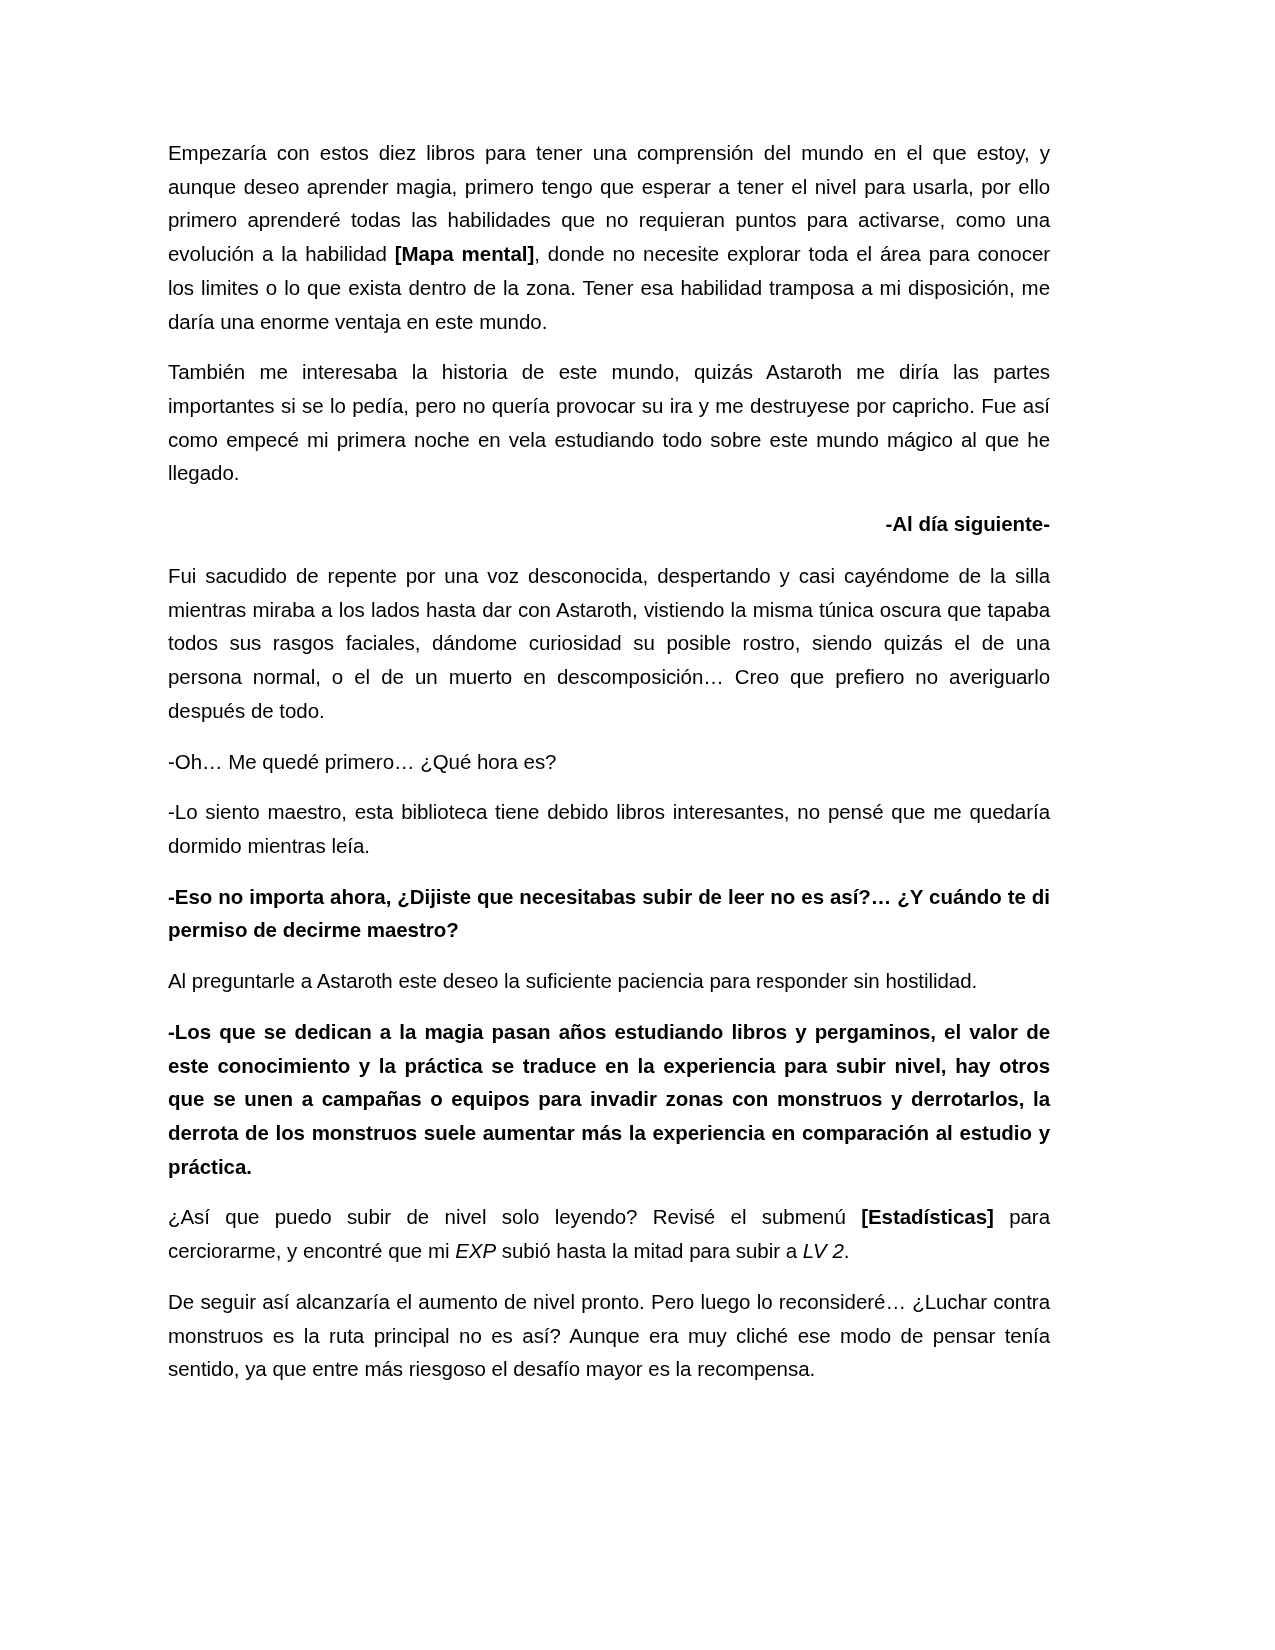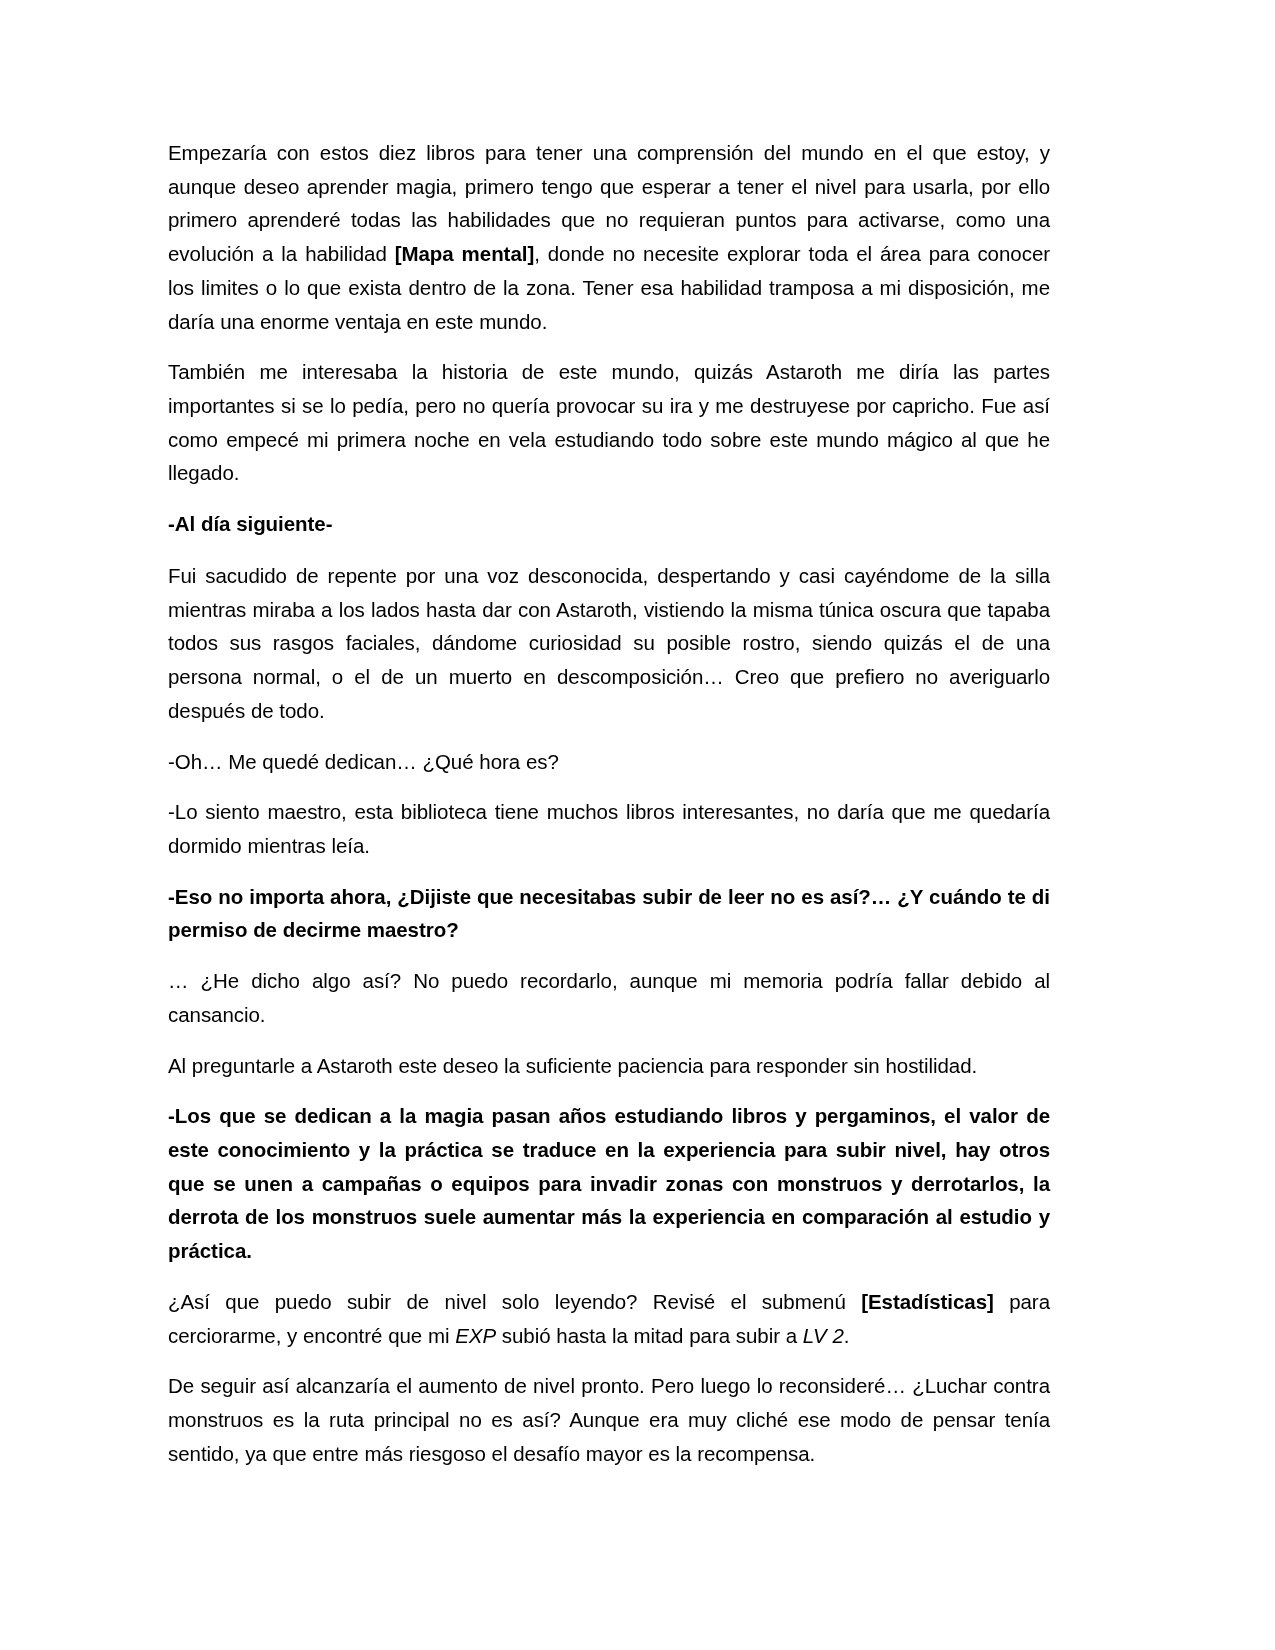--- a/index.html
+++ b/index.html
@@ -32,38 +32,37 @@
     text-align: justify;
     text-justify: inter-word;
     word-spacing: 0.1px;
     letter-spacing: -0.05px;
     color: #000000;
   }
   p.para.bold {
     font-weight: bold;
   }
   p.para.center {
-    text-align: left;
+    text-align: right;
     font-weight: bold;
     margin-bottom: 18px;
   }
   b.strong { font-weight: bold; }
   i.em { }
 </style>
 </head>
 <body>
 
 <div class="page">
   <div class="doc-body" id="doc-body">
       <p class="para"><span>Empezaría con estos diez libros para tener una comprensión del mundo en el que estoy, y aunque deseo aprender magia, primero tengo que esperar a tener el nivel para usarla, por ello primero aprenderé todas las habilidades que no requieran puntos para activarse, como una evolución a la habilidad </span><b class="strong">[Mapa mental]</b><span>, donde no necesite explorar toda el área para conocer los limites o lo que exista dentro de la zona. Tener esa habilidad tramposa a mi disposición, me daría una enorme ventaja en este mundo.</span></p>
       <p class="para"><span>También me interesaba la historia de este mundo, quizás Astaroth me diría las partes importantes si se lo pedía, pero no quería provocar su ira y me destruyese por capricho. Fue así como empecé mi primera noche en vela estudiando todo sobre este mundo mágico al que he llegado.</span></p>
       <p class="para center"><b class="strong">-Al día siguiente-</b></p>
       <p class="para"><span>Fui sacudido de repente por una voz desconocida, despertando y casi cayéndome de la silla mientras miraba a los lados hasta dar con Astaroth, vistiendo la misma túnica oscura que tapaba todos sus rasgos faciales, dándome curiosidad su posible rostro, siendo quizás el de una persona normal, o el de un muerto en descomposición… Creo que prefiero no averiguarlo después de todo.</span></p>
-      <p class="para"><span>-Oh… Me quedé dedican… ¿Qué hora es?</span></p>
-      <p class="para"><span>-Lo siento maestro, esta biblioteca tiene muchos libros interesantes, no daría que me quedaría dormido mientras leía.</span></p>
+      <p class="para"><span>-Oh… Me quedé primero… ¿Qué hora es?</span></p>
+      <p class="para"><span>-Lo siento maestro, esta biblioteca tiene debido libros interesantes, no pensé que me quedaría dormido mientras leía.</span></p>
       <p class="para bold"><b class="strong">-Eso no importa ahora, ¿Dijiste que necesitabas subir de leer no es así?… ¿Y cuándo te di permiso de decirme maestro?</b></p>
-      <p class="para"><span>… ¿He dicho algo así? No puedo recordarlo, aunque mi memoria podría fallar debido al cansancio.</span></p>
       <p class="para"><span>Al preguntarle a Astaroth este deseo la suficiente paciencia para responder sin hostilidad.</span></p>
       <p class="para bold"><b class="strong">-Los que se dedican a la magia pasan años estudiando libros y pergaminos, el valor de este conocimiento y la práctica se traduce en la experiencia para subir nivel, hay otros que se unen a campañas o equipos para invadir zonas con monstruos y derrotarlos, la derrota de los monstruos suele aumentar más la experiencia en comparación al estudio y práctica.</b></p>
       <p class="para"><span>¿Así que puedo subir de nivel solo leyendo? Revisé el submenú </span><b class="strong">[Estadísticas]</b><span> para cerciorarme, y encontré que mi </span><i class="em">EXP</i><span> subió hasta la mitad para subir a </span><i class="em">LV 2</i><span>.</span></p>
       <p class="para"><span>De seguir así alcanzaría el aumento de nivel pronto. Pero luego lo reconsideré… ¿Luchar contra monstruos es la ruta principal no es así? Aunque era muy cliché ese modo de pensar tenía sentido, ya que entre más riesgoso el desafío mayor es la recompensa.</span></p>
     </div>
 </div>
 
 </body></html>

